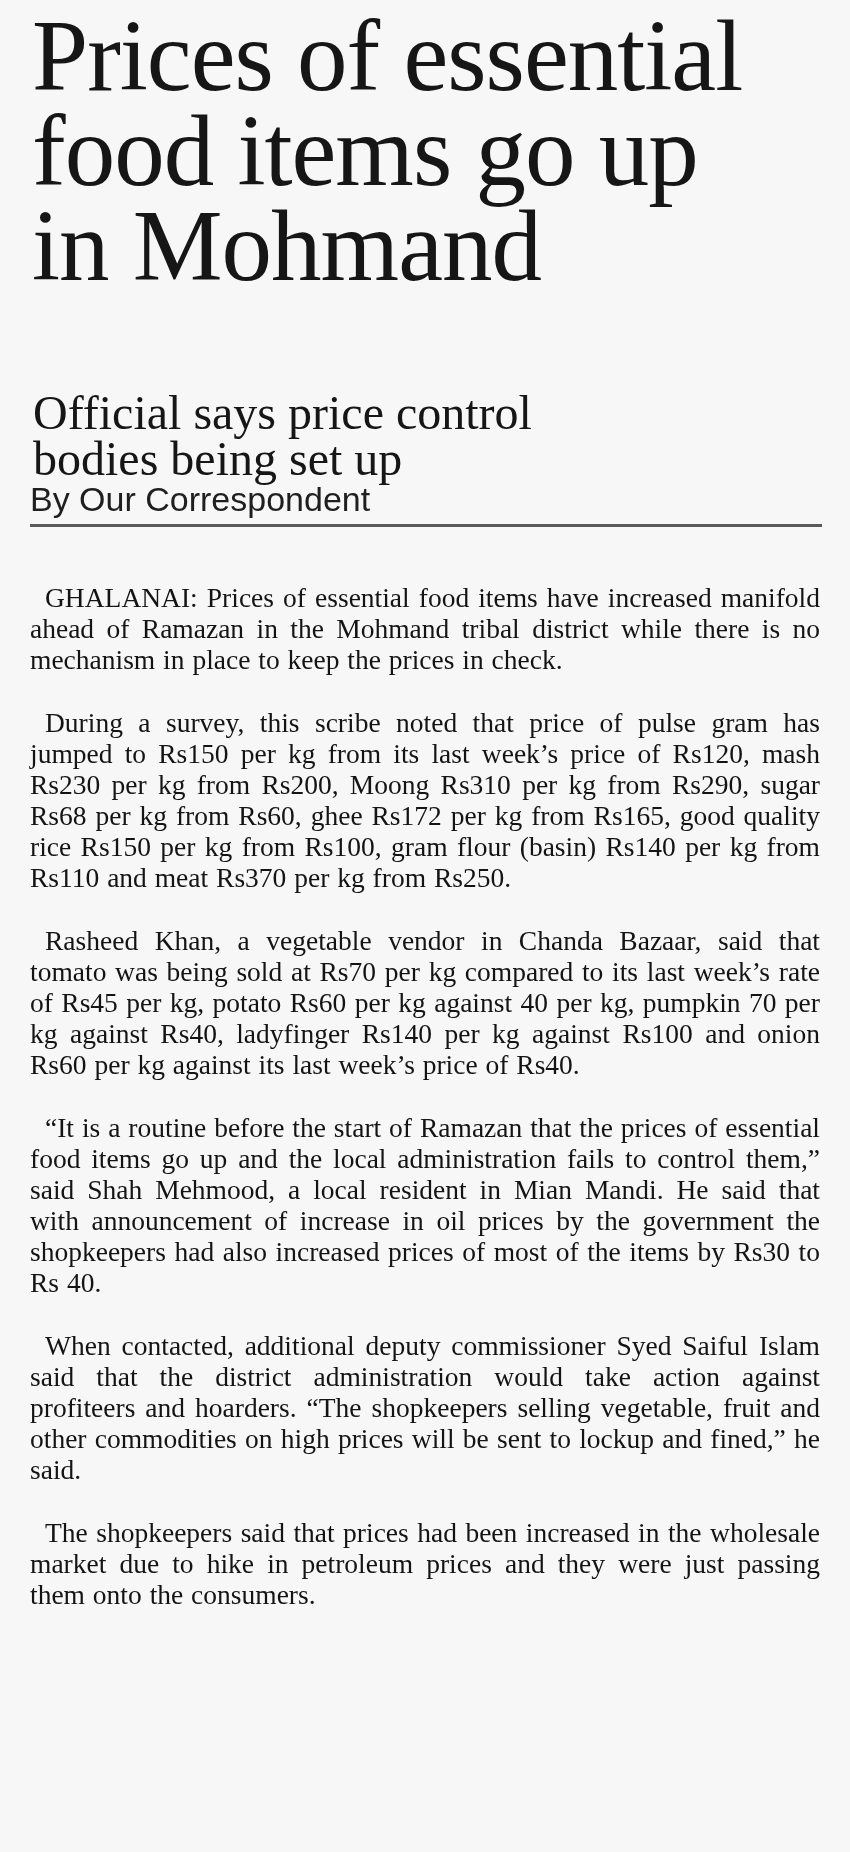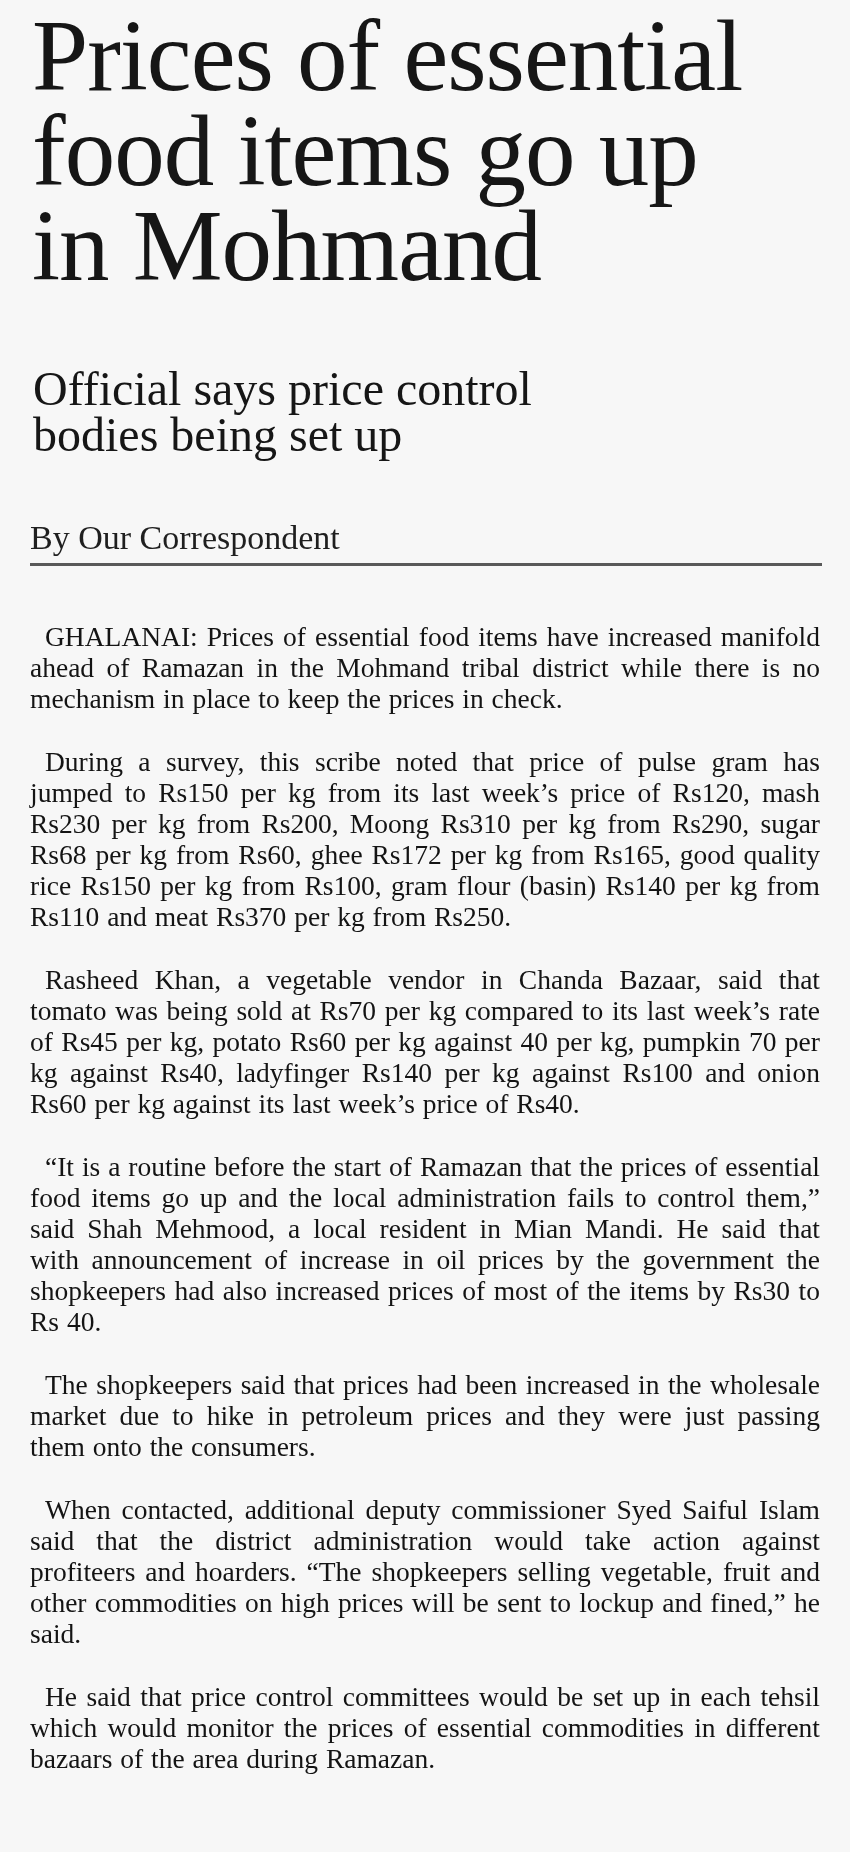--- a/index.html
+++ b/index.html
@@ -28,30 +28,29 @@
     padding-top: 9px;
     margin-left: 2px;
     color: #161616;
   }
   .subheadline {
     font-family: "Liberation Serif", serif;
     font-weight: 400;
     font-size: 48px;
     line-height: 46px;
     max-width: 560px;
-    margin-top: 72px;
+    margin-top: 96px;
     margin-left: 3px;
     color: #161616;
   }
   .byline {
-    font-family: Liberation Serif, serif;
+    font-family: Liberation Sans, sans-serif;
     font-weight: 400;
     font-size: 34px;
     line-height: 34px;
-    margin-top: 63px;
     color: #1f1f1f;
   }
   .rule {
     height: 3px;
     width: 792px;
     background: #595959;
     margin-top: 8px;
   }
   .body-text {
     margin-top: 55px;
@@ -79,18 +78,17 @@
 
   <div class="byline">By Our Correspondent</div>
 
   <div class="rule"></div>
 
   <div class="body-text">
     <p>GHALANAI: Prices of essential food items have increased manifold ahead of Ramazan in the Mohmand tribal district while there is no mechanism in place to keep the prices in check.</p>
     <p>During a survey, this scribe noted that price of pulse gram has jumped to Rs150 per kg from its last week’s price of Rs120, mash Rs230 per kg from Rs200, Moong Rs310 per kg from Rs290, sugar Rs68 per kg from Rs60, ghee Rs172 per kg from Rs165, good quality rice Rs150 per kg from Rs100, gram flour (basin) Rs140 per kg from Rs110 and meat Rs370 per kg from Rs250.</p>
     <p>Rasheed Khan, a vegetable vendor in Chanda Bazaar, said that tomato was being sold at Rs70 per kg compared to its last week’s rate of Rs45 per kg, potato Rs60 per kg against 40 per kg, pumpkin 70 per kg against Rs40, ladyfinger Rs140 per kg against Rs100 and onion Rs60 per kg against its last week’s price of Rs40.</p>
     <p>“It is a routine before the start of Ramazan that the prices of essential food items go up and the local administration fails to control them,” said Shah Mehmood, a local resident in Mian Mandi. He said that with announcement of increase in oil prices by the government the shopkeepers had also increased prices of most of the items by Rs30 to Rs 40.</p>
+    <p>When contacted, additional deputy commissioner Syed Saiful Islam said that the district administration would take action against profiteers and hoarders. “The shopkeepers selling vegetable, fruit and other commodities on high prices will be sent to lockup and fined,” he said.</p>
     <p>The shopkeepers said that prices had been increased in the wholesale market due to hike in petroleum prices and they were just passing them onto the consumers.</p>
-    <p>When contacted, additional deputy commissioner Syed Saiful Islam said that the district administration would take action against profiteers and hoarders. “The shopkeepers selling vegetable, fruit and other commodities on high prices will be sent to lockup and fined,” he said.</p>
-    <p>He said that price control committees would be set up in each tehsil which would monitor the prices of essential commodities in different bazaars of the area during Ramazan.</p>
   </div>
 
 </div>
 
 </body></html>

